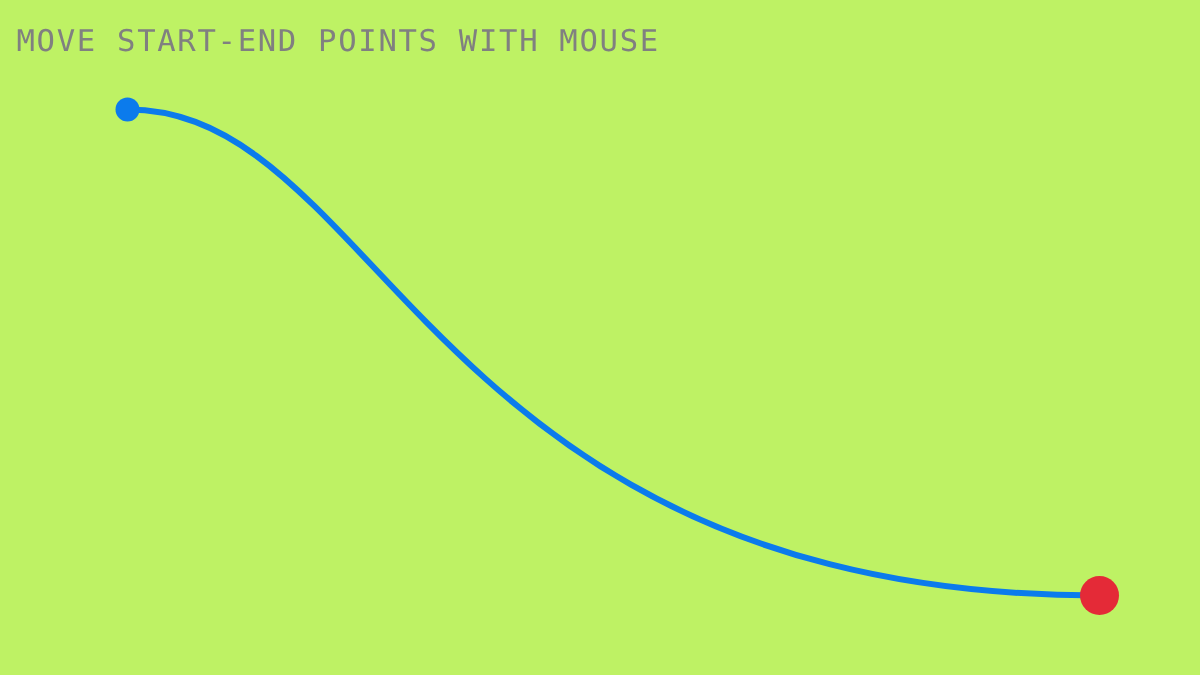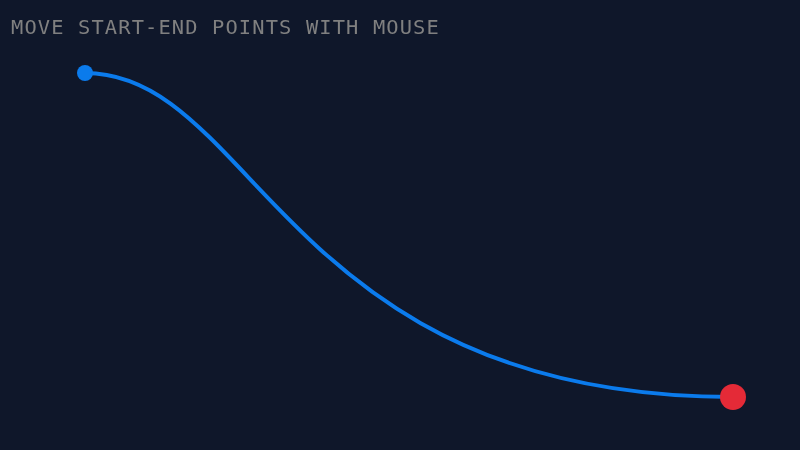--- a/index.html
+++ b/index.html
@@ -48,21 +48,21 @@
   .handle-hit {
     position: absolute;
     border-radius: 50%;
     background: transparent;
     cursor: move;
   }
 </style>
 </head>
 <body>
 
-<div id="stage" style="width: 800px; height: 450px; background: #0f172a;">
+<div id="stage" style="width: 800px; height: 450px; background: #bef264;">
 
   <div id="title" style="left: 11px; top: 14px; color: rgb(128, 128, 128);">MOVE START-END POINTS WITH MOUSE</div>
 
   <svg id="canvas-svg" viewBox="0 0 800 450" xmlns="http://www.w3.org/2000/svg" style="width: 800px; height: 450px;">
     <path id="bezier-path" fill="none" stroke="#0b7bec" stroke-width="4" stroke-linecap="round" d="M 85 73 C 255 73 285 397 733 397"></path>
     <circle id="start-dot" cx="85" cy="73" r="8" fill="#0b7bec"></circle>
     <circle id="end-dot" cx="733" cy="397" r="13" fill="#e42a37"></circle>
   </svg>
 
   <div class="handle-hit" id="start-hit" style="left: 73px; top: 61px; width: 24px; height: 24px;"></div>

